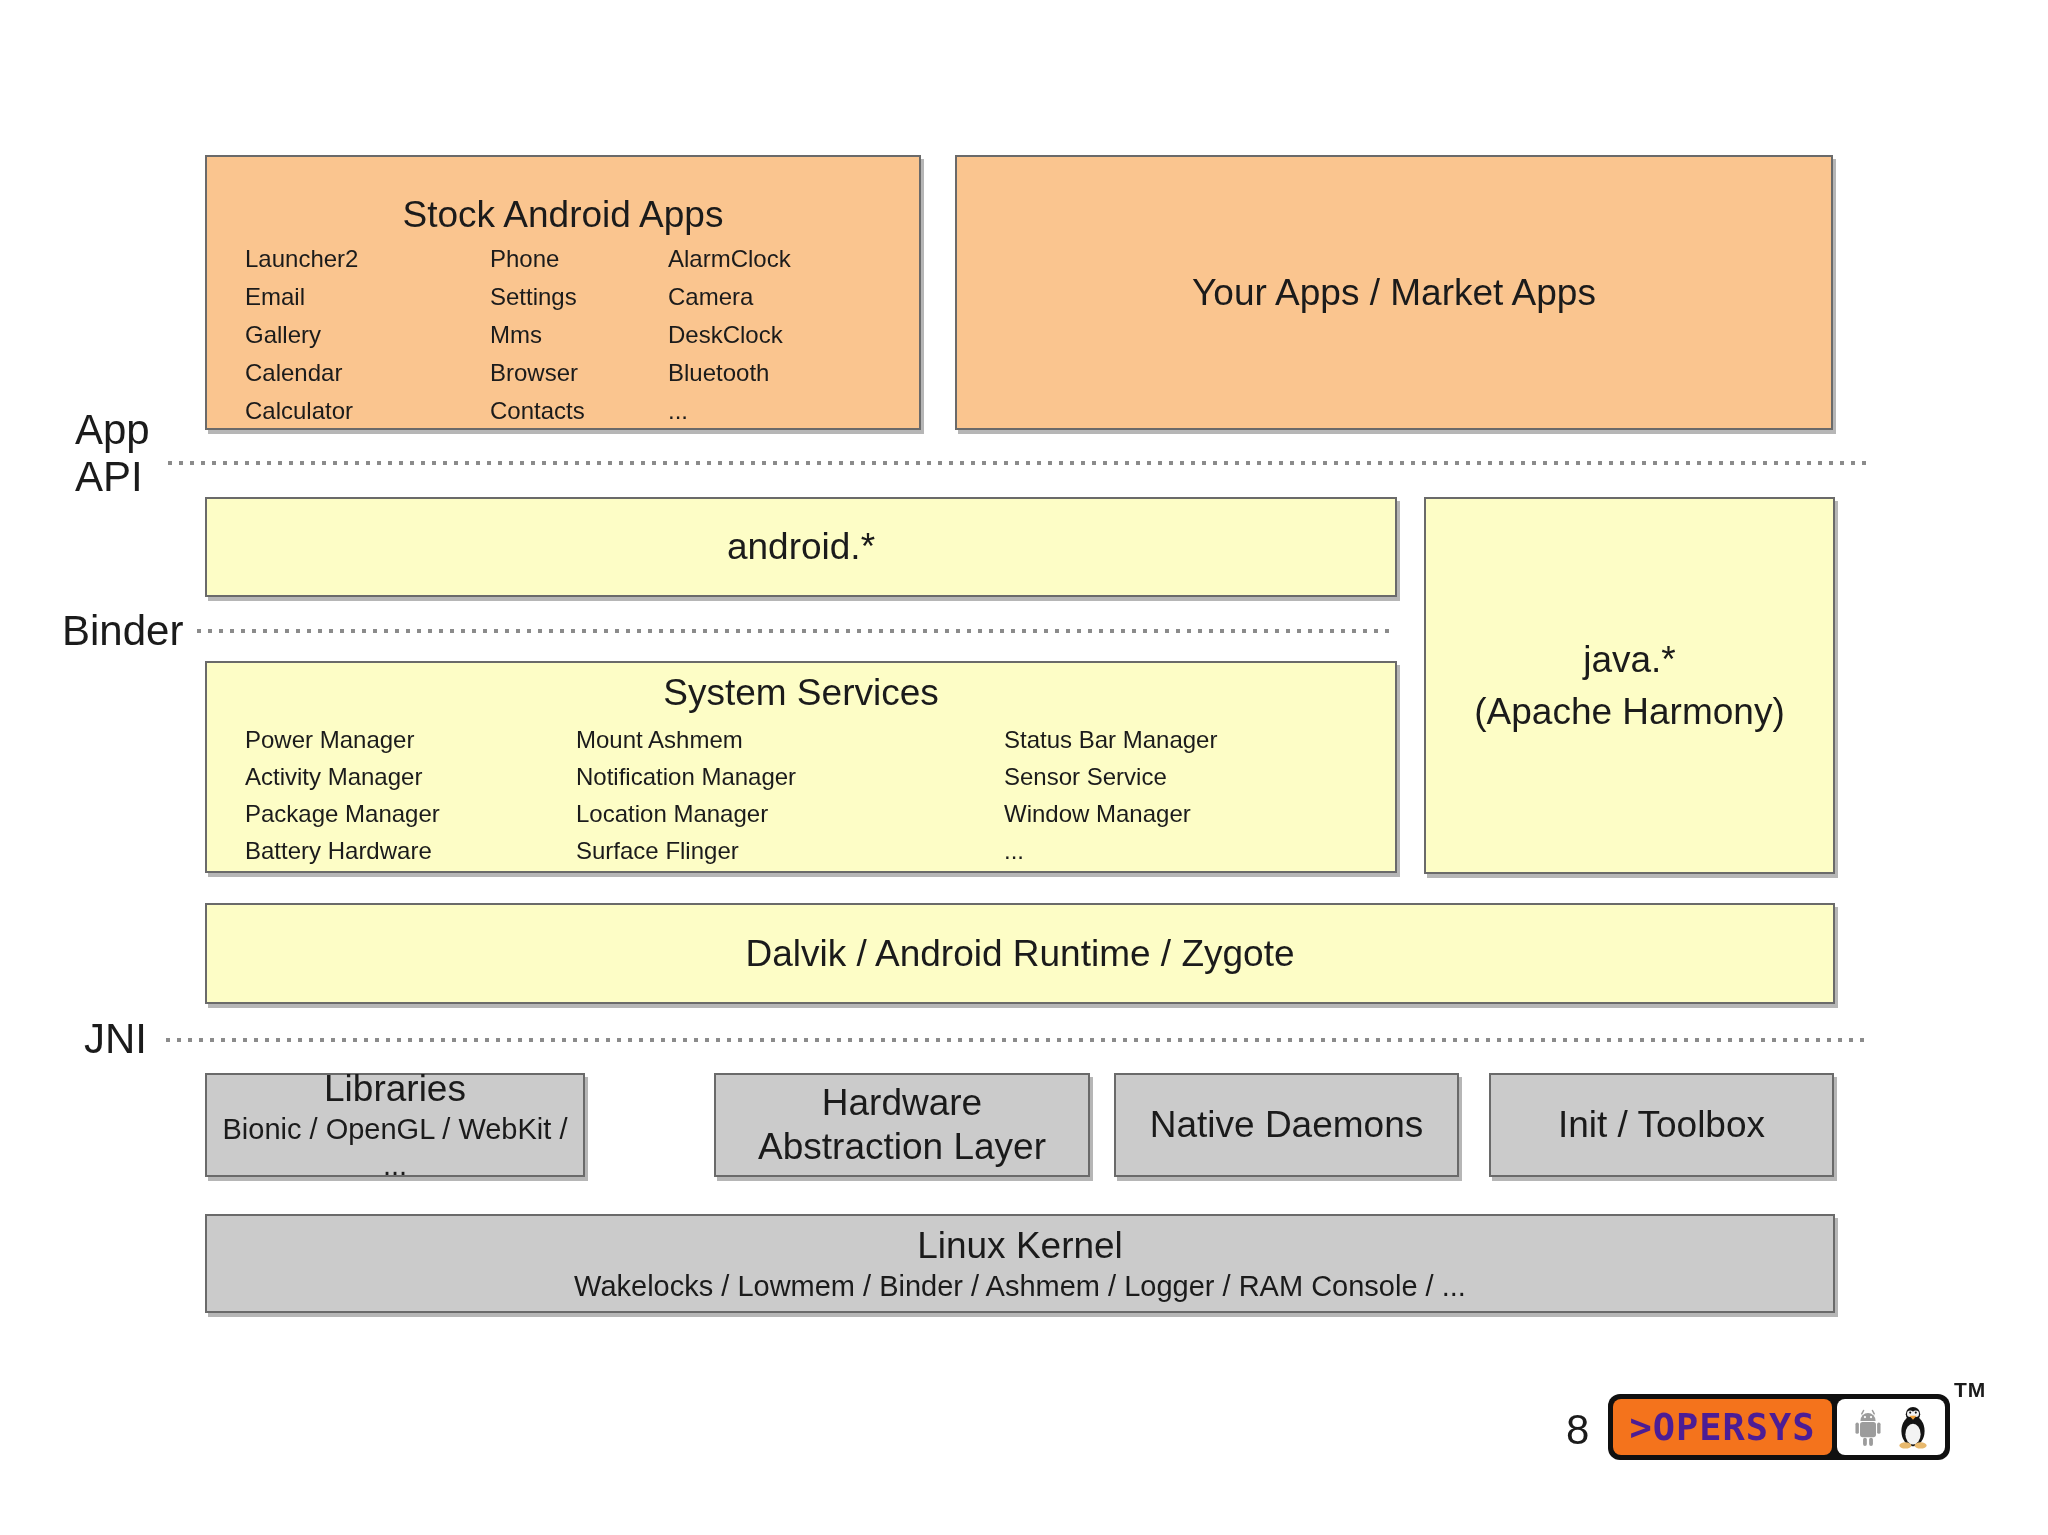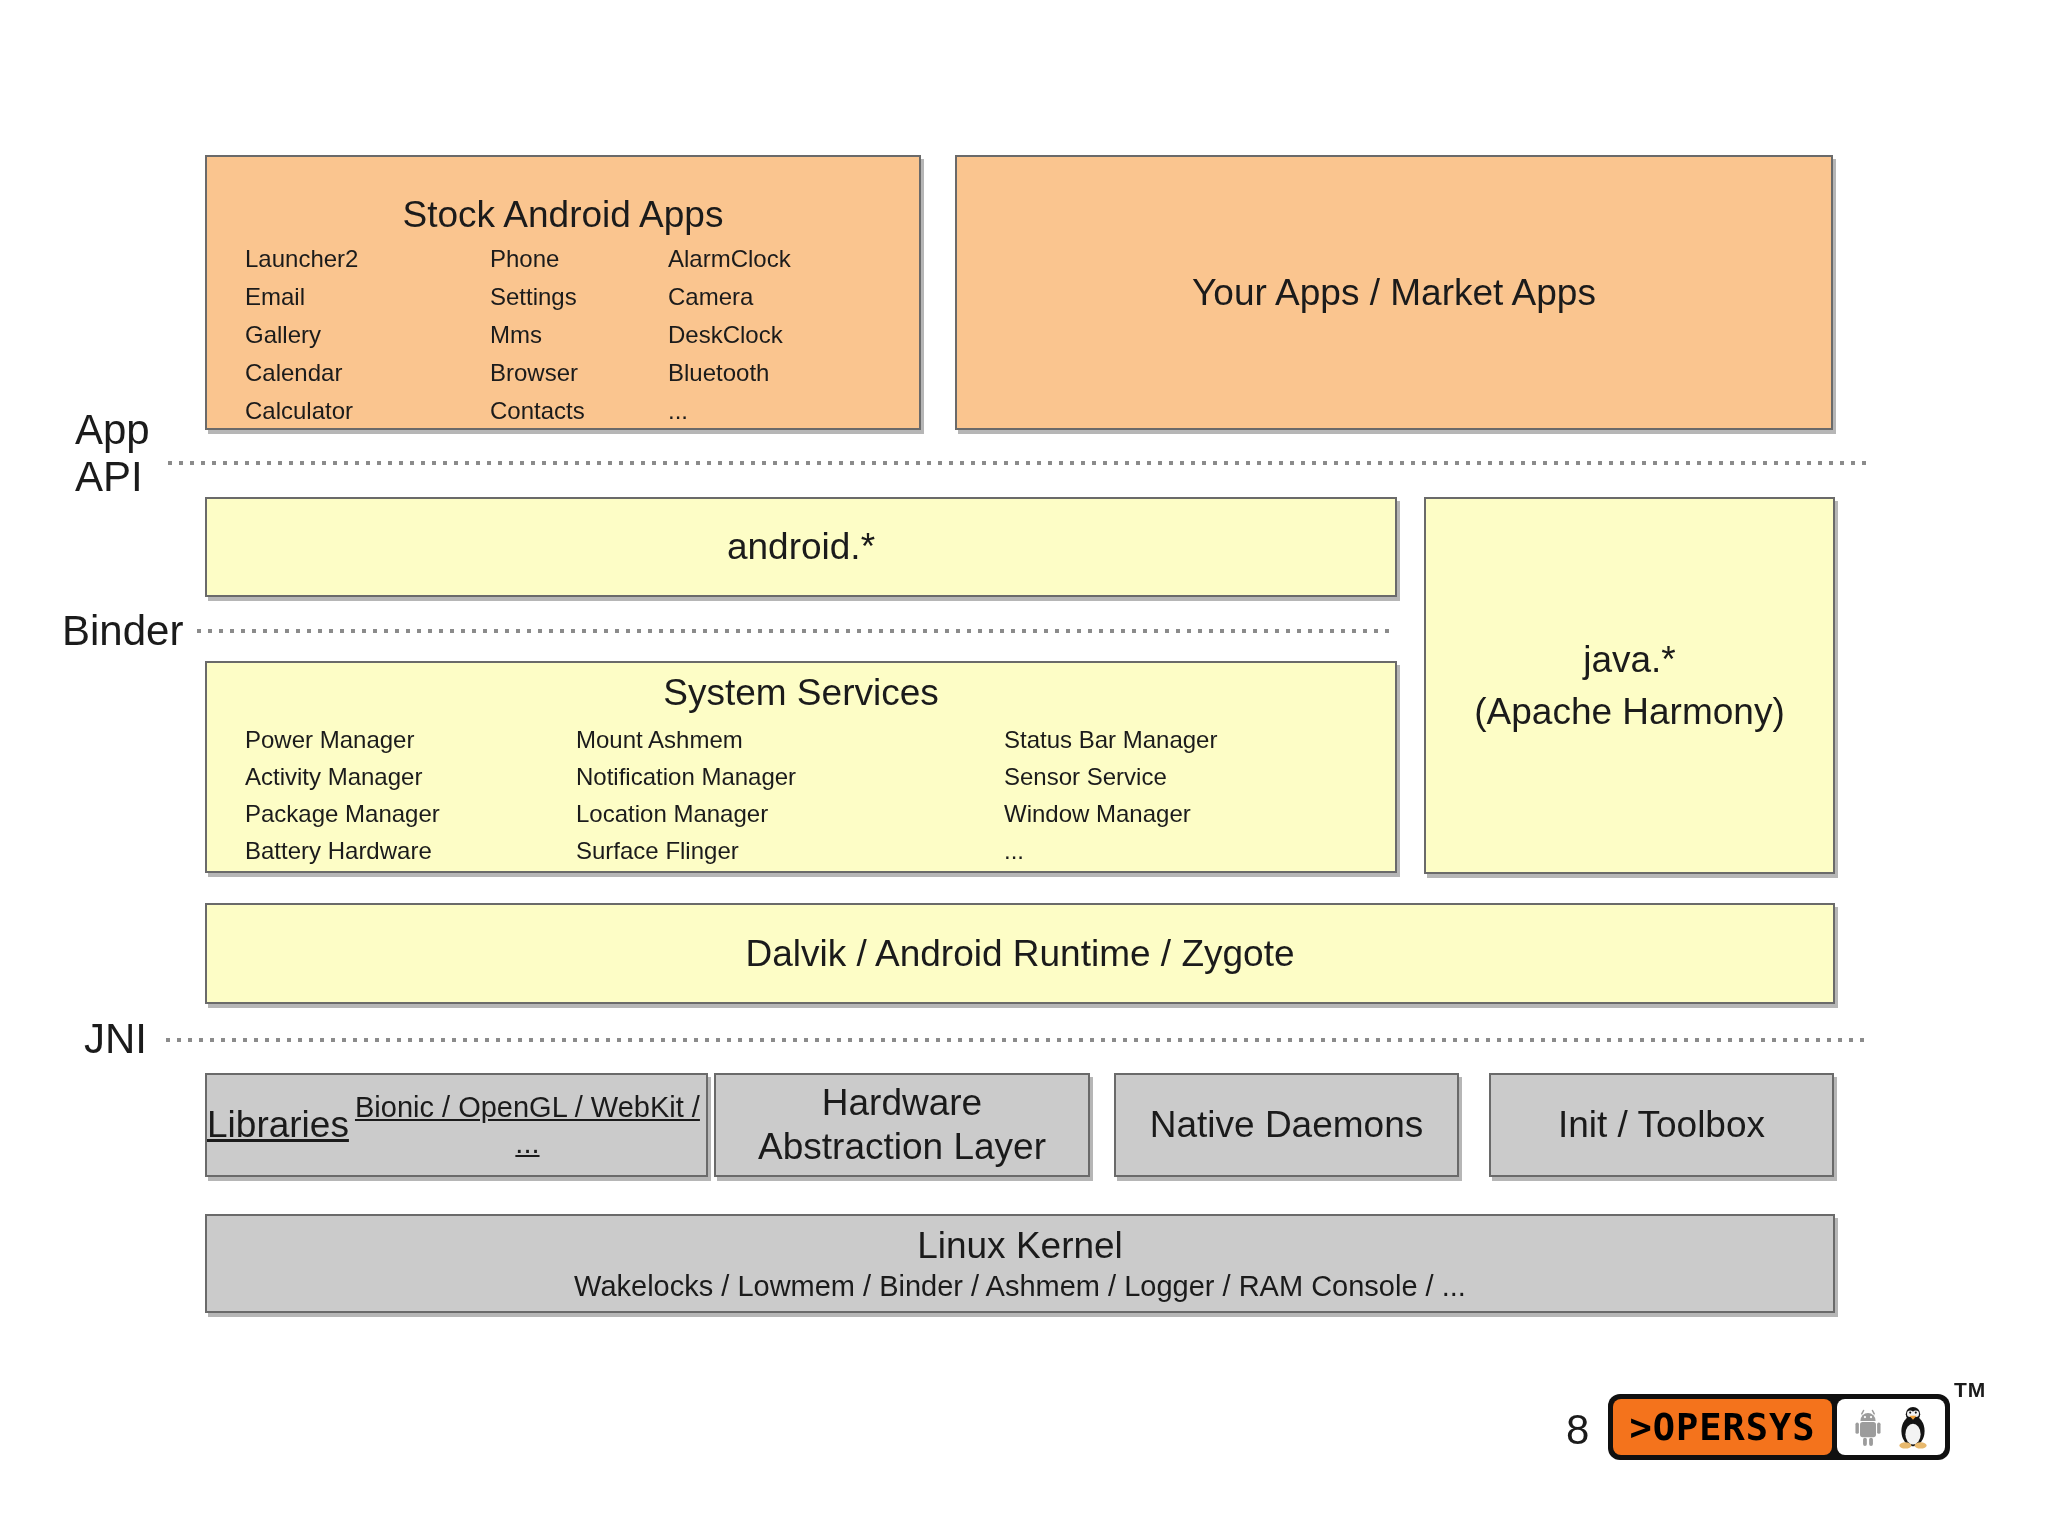--- a/index.html
+++ b/index.html
@@ -33,21 +33,21 @@
   .gray-title{font-size:37px;line-height:44px;text-align:center;}
   .gray-sub{font-size:29px;line-height:36px;text-align:center;}
   .pagenum{position:absolute;font-size:42px;}
   .logo{
     position:absolute;background:#101010;border-radius:12px;
     display:flex;padding:5px;gap:5px;box-sizing:border-box;
   }
   .logo-orange{
     flex:1;background:#f4731c;border-radius:8px;
     display:flex;align-items:center;justify-content:center;
-    color:#000000;font-family:"DejaVu Sans Mono",monospace;
+    color:#4c1d95;font-family:"DejaVu Sans Mono",monospace;
     font-weight:bold;font-size:37px;letter-spacing:1px;
   }
   .logo-white{
     width:108px;background:#ffffff;border-radius:8px;
     display:flex;align-items:center;justify-content:center;gap:6px;
   }
   .tm{position:absolute;font-size:21px;font-weight:bold;letter-spacing:1px;}
 </style>
 </head>
 <body>
@@ -124,21 +124,21 @@
         <div>Window Manager</div>
         <div>...</div>
       </div>
     </div>
   </div>
 
   <div class="box yellow center t37" style="left:205px;top:903px;width:1630px;height:101px;">
     <div>Dalvik / Android Runtime / Zygote</div>
   </div>
 
-  <div class="box gray center" style="left:205px;top:1073px;width:503px;height:104px;flex-direction:row;text-decoration:underline;">
+  <div class="box gray center" style="left:205px;top:1073px;width:380px;height:104px;flex-direction:column;">
     <div class="gray-title">Libraries</div>
     <div class="gray-sub">Bionic / OpenGL / WebKit / ...</div>
   </div>
 
   <div class="box gray center" style="left:714px;top:1073px;width:376px;height:104px;">
     <div class="gray-title prel">Hardware
 Abstraction Layer</div>
   </div>
 
   <div class="box gray center" style="left:1114px;top:1073px;width:345px;height:104px;">

